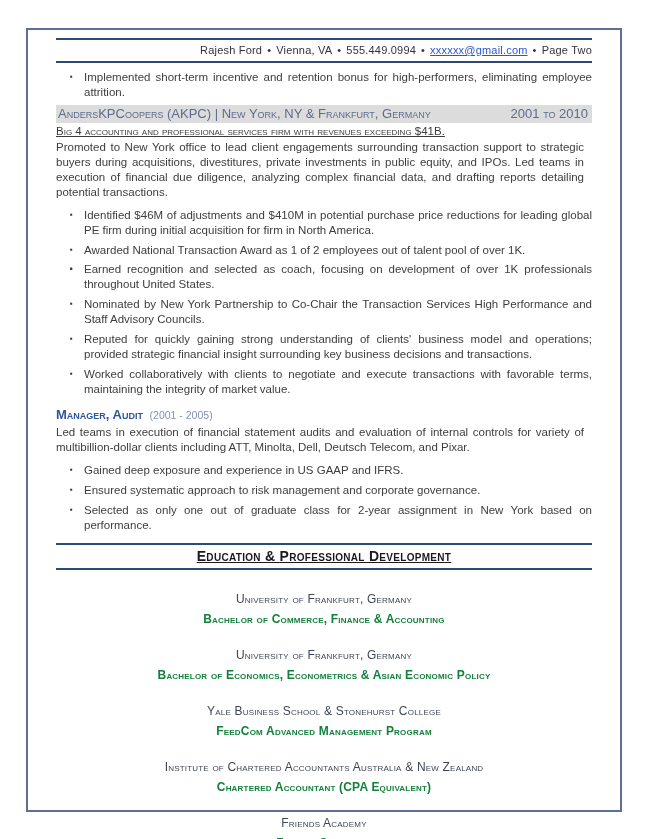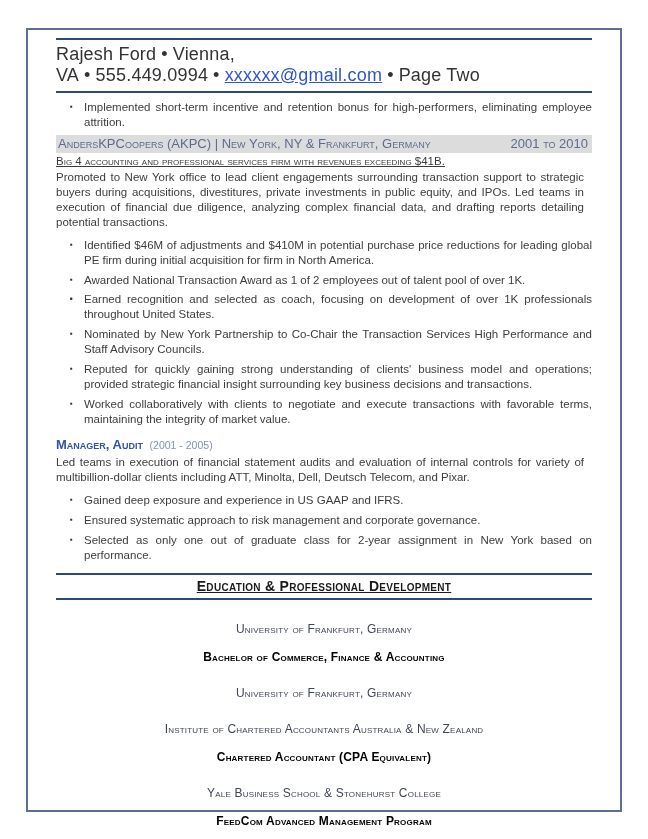--- a/index.html
+++ b/index.html
@@ -10,21 +10,21 @@
   }
   .page {
     position:absolute; top:28px; left:26px; width:596px; height:784px;
     box-sizing:border-box; border:2px solid #5d6f94; background:#fff;
   }
   .content { padding:8px 28px 0 28px; }
 
   .rule { height:2px; background:#2d4977; }
 
   .hdr-text {
-    text-align:left; font-size:18px; color:#333;
+    text-align:right; font-size:11px; color:#333;
     padding:4px 0 5px 0; letter-spacing:.2px;
   }
   .hdr-text .sep { margin:0 5px; color:#333; }
   a.email-link { color:#2f55cc; text-decoration:underline; cursor:pointer; }
 
   ul.bullets { list-style:none; margin:0; padding:0 0 0 14px; }
   ul.bullets li {
     position:relative; padding-left:14px; margin-bottom:5px;
     font-size:11.5px; line-height:1.3; color:#3d3d3d; text-align:justify;
   }
@@ -63,22 +63,22 @@
   .section-title {
     text-align:center; font-variant:small-caps; font-weight:bold;
     font-size:14px; color:#1a1a1a; padding:3px 0 4px 0; letter-spacing:.3px;text-decoration:underline;
   }
 
   .centered-entry { margin-top:10px; text-align:center; }
   .inst {
     font-variant:small-caps; font-size:12px; color:#3e4554; letter-spacing:.2px;margin-top:22px;
   }
   .cred {
-    margin-top:14px; font-variant:small-caps; font-weight:bold;
-    font-size:12px; color:#000000; letter-spacing:.2px;
+    margin-top:6px; font-variant:small-caps; font-weight:bold;
+    font-size:12px; color:#15803d; letter-spacing:.2px;
   }
 </style>
 </head>
 <body>
 
 <div class="page">
   <div class="content">
 
     <div>
       <div class="rule"></div>
@@ -132,28 +132,29 @@
       <div class="section-title">Education &amp; Professional Development</div>
       <div class="rule"></div>
     </div>
 
     <div class="centered-entry">
       <div class="inst">University of Frankfurt, Germany</div>
       <div class="cred">Bachelor of Commerce, Finance &amp; Accounting</div>
     </div>
     <div class="centered-entry">
       <div class="inst">University of Frankfurt, Germany</div>
+      <div class="cred">Bachelor of Economics, Econometrics &amp; Asian Economic Policy</div>
+    </div>
+    <div class="centered-entry">
+      <div class="inst">Yale Business School &amp; Stonehurst College</div>
+      <div class="cred">FeedCom Advanced Management Program</div>
     </div>
     <div class="centered-entry">
       <div class="inst">Institute of Chartered Accountants Australia &amp; New Zealand</div>
       <div class="cred">Chartered Accountant (CPA Equivalent)</div>
-    </div>
-    <div class="centered-entry">
-      <div class="inst">Yale Business School &amp; Stonehurst College</div>
-      <div class="cred">FeedCom Advanced Management Program</div>
     </div>
 
 
     <div class="centered-entry">
       <div class="inst">Friends Academy</div>
       <div class="cred">Finance Committee</div>
     </div>
 
   </div>
 </div>

